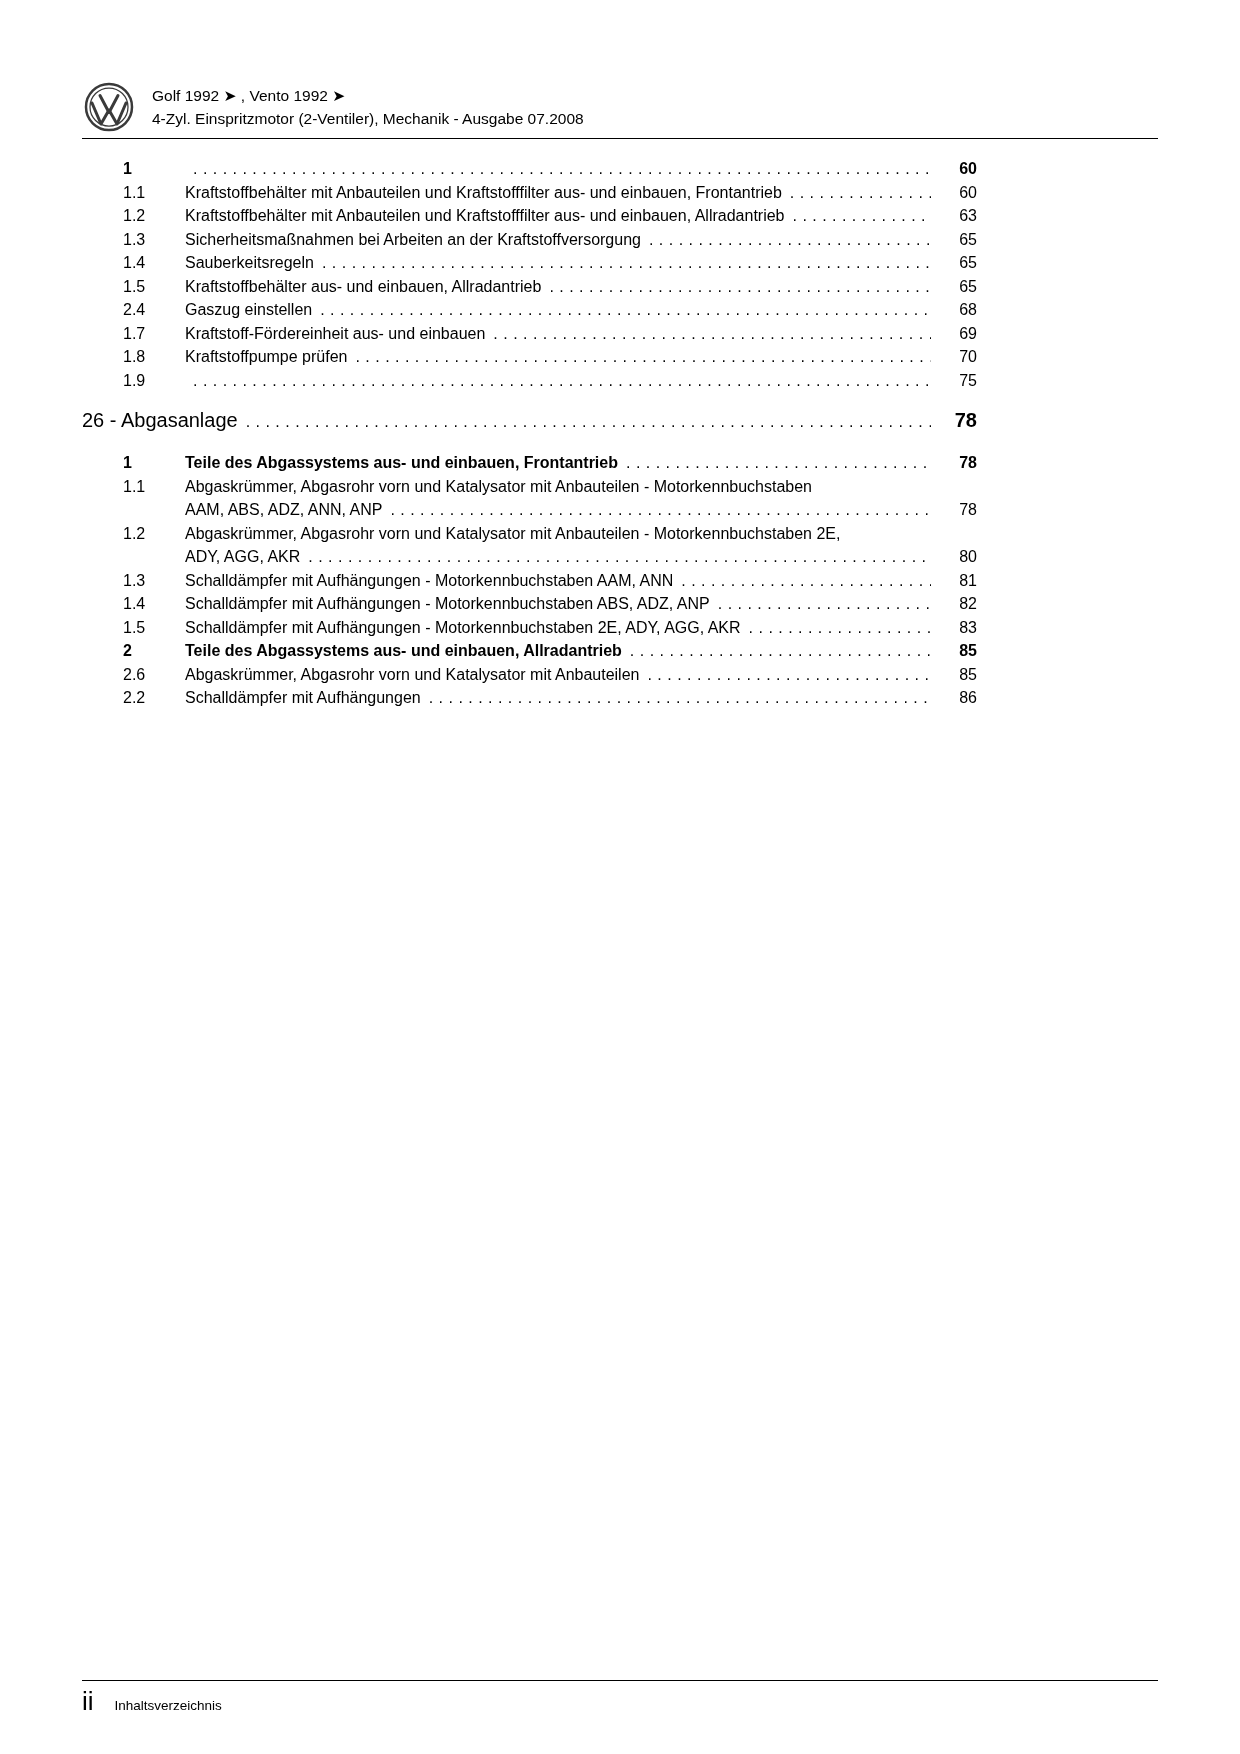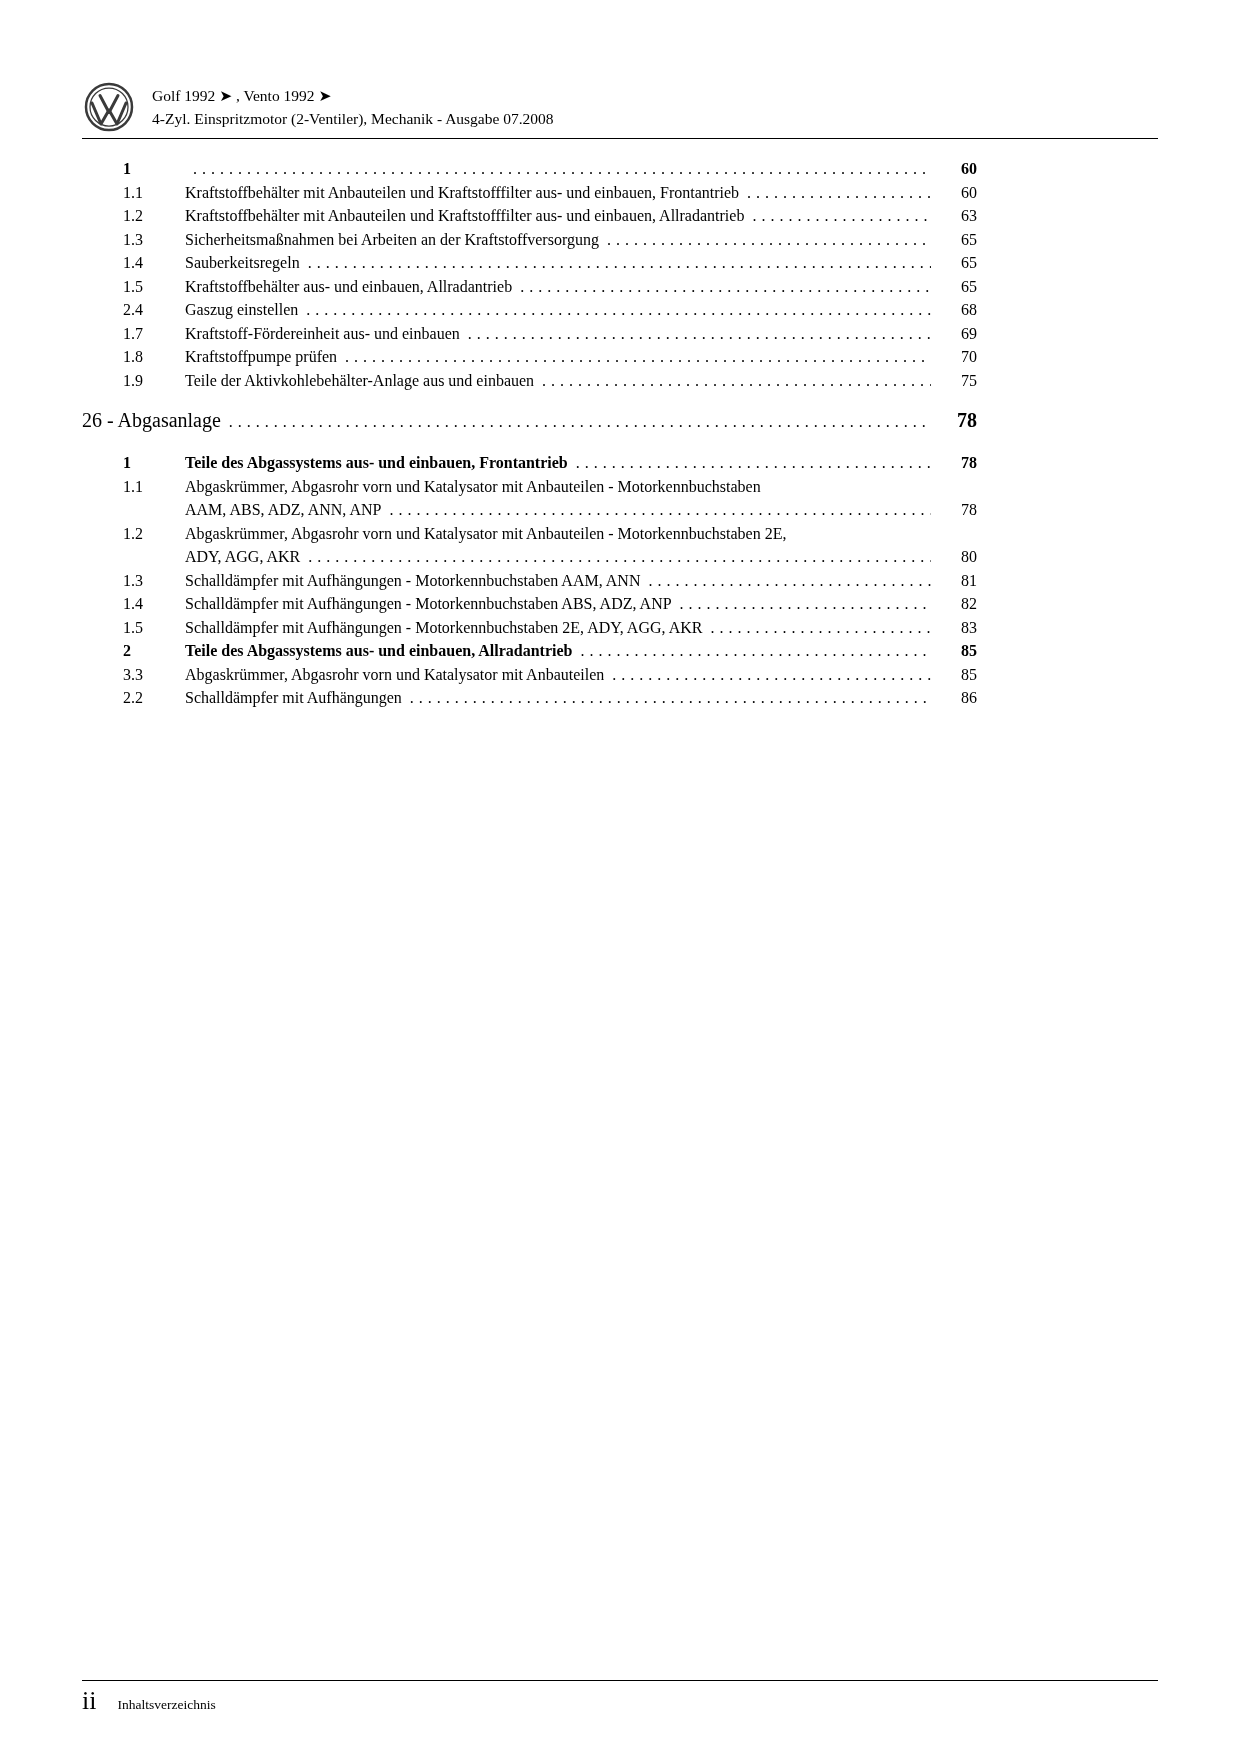--- a/index.html
+++ b/index.html
@@ -4,21 +4,21 @@
 <style>
   html, body { margin: 0; padding: 0; }
   body {
     width: 1240px; height: 1754px;
     background: #ffffff;
     color: #000000;
     font-family: "Liberation Sans", sans-serif;
     position: relative;
     overflow: hidden;
   }
-  .page { position: absolute; inset: 0; font-family: Liberation Serif, serif; }
+  .page { position: absolute; inset: 0; }
 
   
   .doc-header { position: absolute; top: 82px; left: 84px; display: flex; align-items: flex-start; }
   .logo { width: 50px; height: 50px; display: inline-block; }
   .logo svg { width: 100%; height: 100%; }
   .header-text { margin-left: 18px; padding-top: 2px; }
   .h-line1, .h-line2 { font-size: 15.5px; line-height: 23px; white-space: nowrap; }
 
   .rule { position: absolute; left: 82px; right: 82px; height: 1px; background: #000; }
   .rule-top { top: 138px; }
@@ -133,21 +133,20 @@
         <span class="pagenum">69</span>
       </div>
       <div class="toc-row">
         <span class="num">1.8</span>
         <span class="text">Kraftstoffpumpe prüfen</span>
         <span class="leader">. . . . . . . . . . . . . . . . . . . . . . . . . . . . . . . . . . . . . . . . . . . . . . . . . . . . . . . . . . . . . . . . . . . . . . . . . . . . . . . . . . . . . . . . . . . . . . . . . . . . . . . . . . . . . . . . . . . . . . . . . . . . . . . . . . . . . . . . . . . . . . . . . . . . . . . . . . . . . . . . . . . . . . . . . . . . . . . . . . . . . . . . . . . . . . . . . . . . . . . . . . . . . . . . . . . . . . . . . . . . </span>
         <span class="pagenum">70</span>
       </div>
       <div class="toc-row">
         <span class="num">1.9</span>
-        <span class="text">Teile der Aktivkohlebehälter-Anlage aus und einbauen</span>
         <span class="leader">. . . . . . . . . . . . . . . . . . . . . . . . . . . . . . . . . . . . . . . . . . . . . . . . . . . . . . . . . . . . . . . . . . . . . . . . . . . . . . . . . . . . . . . . . . . . . . . . . . . . . . . . . . . . . . . . . . . . . . . . . . . . . . . . . . . . . . . . . . . . . . . . . . . . . . . . . . . . . . . . . . . . . . . . . . . . . . . . . . . . . . . . . . . . . . . . . . . . . . . . . . . . . . . . . . . . . . . . . . . . </span>
         <span class="pagenum">75</span>
       </div>
       <div class="toc-chapter">
         <span class="ch-label">26 - Abgasanlage</span>
         <span class="leader">. . . . . . . . . . . . . . . . . . . . . . . . . . . . . . . . . . . . . . . . . . . . . . . . . . . . . . . . . . . . . . . . . . . . . . . . . . . . . . . . . . . . . . . . . . . . . . . . . . . . . . . . . . . . . . . . . . . . . . . . . . . . . . . . . . . . . . . . . . . . . . . . . . . . . . . . . . . . . . . . . . . . . . . . . . . . . . . . . . . . . . . . . . . . . . . . . . . . . . . . . . . . . . . . . . . . . . . . . . . . </span>
         <span class="pagenum">78</span>
       </div>
       <div class="toc-row bold">
         <span class="num">1</span>
@@ -193,21 +192,21 @@
         <span class="leader">. . . . . . . . . . . . . . . . . . . . . . . . . . . . . . . . . . . . . . . . . . . . . . . . . . . . . . . . . . . . . . . . . . . . . . . . . . . . . . . . . . . . . . . . . . . . . . . . . . . . . . . . . . . . . . . . . . . . . . . . . . . . . . . . . . . . . . . . . . . . . . . . . . . . . . . . . . . . . . . . . . . . . . . . . . . . . . . . . . . . . . . . . . . . . . . . . . . . . . . . . . . . . . . . . . . . . . . . . . . . </span>
         <span class="pagenum">83</span>
       </div>
       <div class="toc-row bold">
         <span class="num">2</span>
         <span class="text">Teile des Abgassystems aus- und einbauen, Allradantrieb</span>
         <span class="leader">. . . . . . . . . . . . . . . . . . . . . . . . . . . . . . . . . . . . . . . . . . . . . . . . . . . . . . . . . . . . . . . . . . . . . . . . . . . . . . . . . . . . . . . . . . . . . . . . . . . . . . . . . . . . . . . . . . . . . . . . . . . . . . . . . . . . . . . . . . . . . . . . . . . . . . . . . . . . . . . . . . . . . . . . . . . . . . . . . . . . . . . . . . . . . . . . . . . . . . . . . . . . . . . . . . . . . . . . . . . . </span>
         <span class="pagenum">85</span>
       </div>
       <div class="toc-row">
-        <span class="num">3.3</span>
+        <span class="num">2.6</span>
         <span class="text">Abgaskrümmer, Abgasrohr vorn und Katalysator mit Anbauteilen</span>
         <span class="leader">. . . . . . . . . . . . . . . . . . . . . . . . . . . . . . . . . . . . . . . . . . . . . . . . . . . . . . . . . . . . . . . . . . . . . . . . . . . . . . . . . . . . . . . . . . . . . . . . . . . . . . . . . . . . . . . . . . . . . . . . . . . . . . . . . . . . . . . . . . . . . . . . . . . . . . . . . . . . . . . . . . . . . . . . . . . . . . . . . . . . . . . . . . . . . . . . . . . . . . . . . . . . . . . . . . . . . . . . . . . . </span>
         <span class="pagenum">85</span>
       </div>
       <div class="toc-row">
         <span class="num">2.2</span>
         <span class="text">Schalldämpfer mit Aufhängungen</span>
         <span class="leader">. . . . . . . . . . . . . . . . . . . . . . . . . . . . . . . . . . . . . . . . . . . . . . . . . . . . . . . . . . . . . . . . . . . . . . . . . . . . . . . . . . . . . . . . . . . . . . . . . . . . . . . . . . . . . . . . . . . . . . . . . . . . . . . . . . . . . . . . . . . . . . . . . . . . . . . . . . . . . . . . . . . . . . . . . . . . . . . . . . . . . . . . . . . . . . . . . . . . . . . . . . . . . . . . . . . . . . . . . . . . </span>
         <span class="pagenum">86</span>
       </div>

